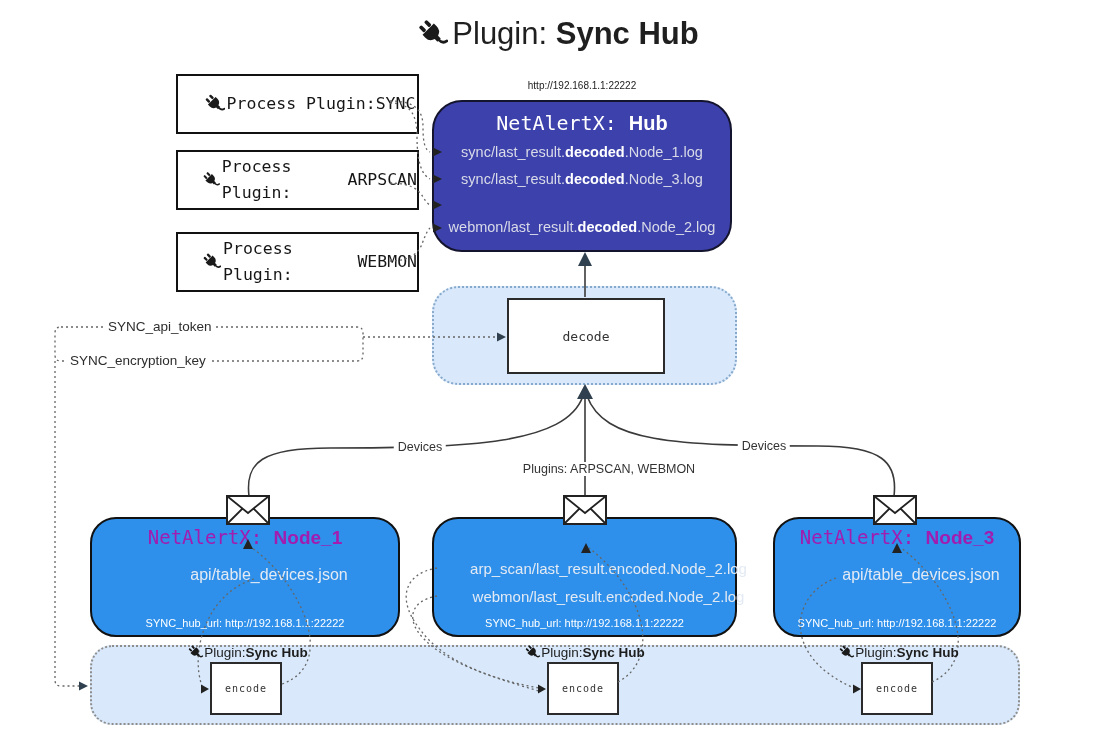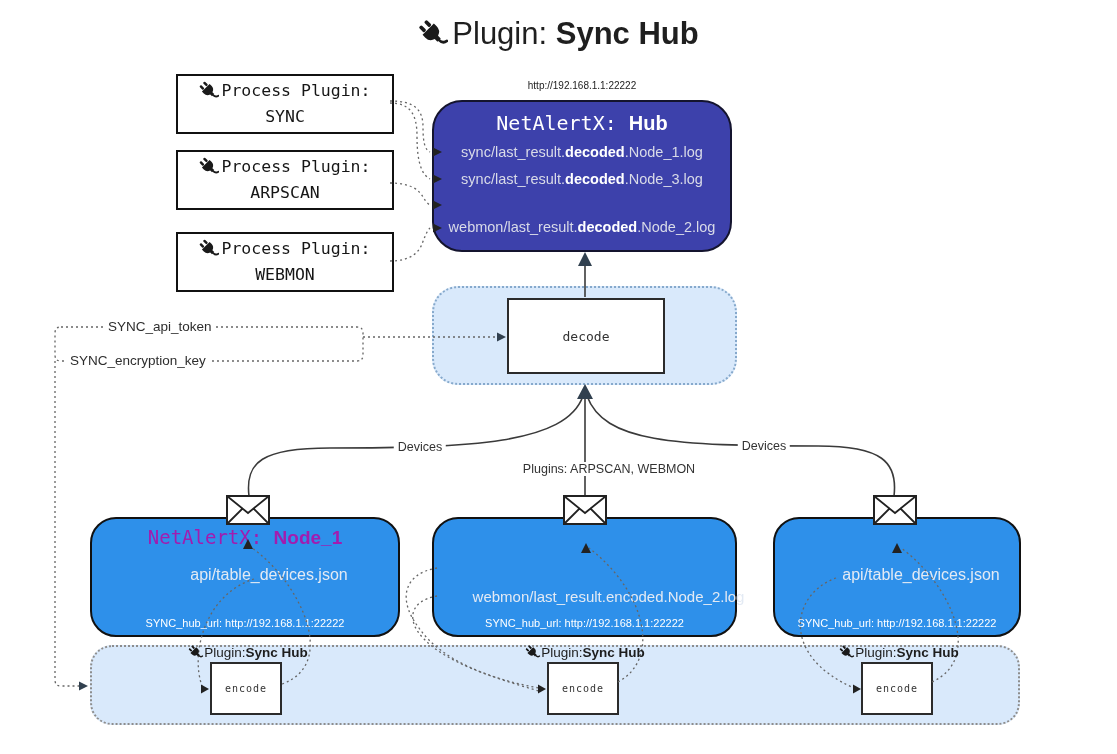--- a/index.html
+++ b/index.html
@@ -7,22 +7,22 @@
           font-family:"Liberation Sans",sans-serif;overflow:hidden;}
   .abs{position:absolute;}
 
   
   .title{top:16px;left:0;width:100%;text-align:center;font-size:31px;color:#1f1f1f;}
   .title .bold{font-weight:bold;}
   .title .plug-icon{width:30px;height:32px;vertical-align:-6px;margin-right:4px;}
 
   
   .pbox{left:176px;width:214px;height:56px;background:#fff;border:2px solid #111;
-        display:flex;flex-direction:column;justify-content:center;align-items:center;
-        font-family:"DejaVu Sans Mono",monospace;font-size:16.5px;color:#161616;line-height:1.55;}
+        display:flex;flex-direction:row;justify-content:center;align-items:center;
+        font-family:"DejaVu Sans Mono",monospace;font-size:16.5px;color:#161616;line-height:1.55;padding-left:25px;}
   .pbox .row{display:flex;align-items:center;}
   .pbox .plug-icon{width:20px;height:22px;margin-right:2px;}
 
   
   .huburl{top:80px;left:432px;width:300px;text-align:center;font-size:10px;color:#222;}
   .hub{left:432px;top:100px;width:300px;height:152px;background:#3d41ab;border:2px solid #14142e;
        border-radius:30px;box-sizing:border-box;}
   .hub-title{top:111px;left:432px;width:300px;text-align:center;color:#fff;font-size:20px;}
   .hub-title .pre{font-family:"DejaVu Sans Mono",monospace;}
   .hub-title .name{font-weight:bold;font-family:"Liberation Sans",sans-serif;}
@@ -149,24 +149,26 @@
   <div class="abs edgelbl" style="left:420px;top:440px;">Devices</div>
   <div class="abs edgelbl" style="left:764px;top:439px;">Devices</div>
   <div class="abs edgelbl" style="left:585px;top:462px;margin-left:24px;">Plugins: ARPSCAN, WEBMON</div>
 
   <div class="abs node" style="left:90px;width:310px;"></div>
   <div class="abs node-title" style="left:90px;width:310px;"><span class="pre">NetAlertX: </span><span class="name">Node_1</span></div>
   <div class="abs nodeline" style="left:90px;width:310px;top:566px;font-size:16px;">api/table_devices.json</div>
   <div class="abs nodeurl" style="left:90px;width:310px;">SYNC_hub_url: http://192.168.1.1:22222</div>
 
   <div class="abs node" style="left:432px;width:305px;"></div>
+  <div class="abs nodeline" style="left:432px;width:305px;top:560px;font-size:15px;">arp_scan/last_result.encoded.Node_2.log</div>
   <div class="abs nodeline" style="left:432px;width:305px;top:588px;font-size:15px;">webmon/last_result.encoded.Node_2.log</div>
   <div class="abs nodeurl" style="left:432px;width:305px;">SYNC_hub_url: http://192.168.1.1:22222</div>
 
   <div class="abs node" style="left:773px;width:248px;"></div>
+  <div class="abs node-title" style="left:773px;width:248px;"><span class="pre">NetAlertX: </span><span class="name">Node_3</span></div>
   <div class="abs nodeline" style="left:773px;width:248px;top:566px;font-size:16px;">api/table_devices.json</div>
   <div class="abs nodeurl" style="left:773px;width:248px;">SYNC_hub_url: http://192.168.1.1:22222</div>
 
   <div class="abs enc-wrap"></div>
 
   <div class="abs enc-lbl" style="left:248px;">
       <svg class="plug-icon" viewBox="0 0 24 26">
         <g transform="rotate(-45 12 13)">
           <rect x="7.5" y="1" width="3" height="6" rx="1.2" fill="#1a1a1a"></rect>
           <rect x="13.5" y="1" width="3" height="6" rx="1.2" fill="#1a1a1a"></rect>

